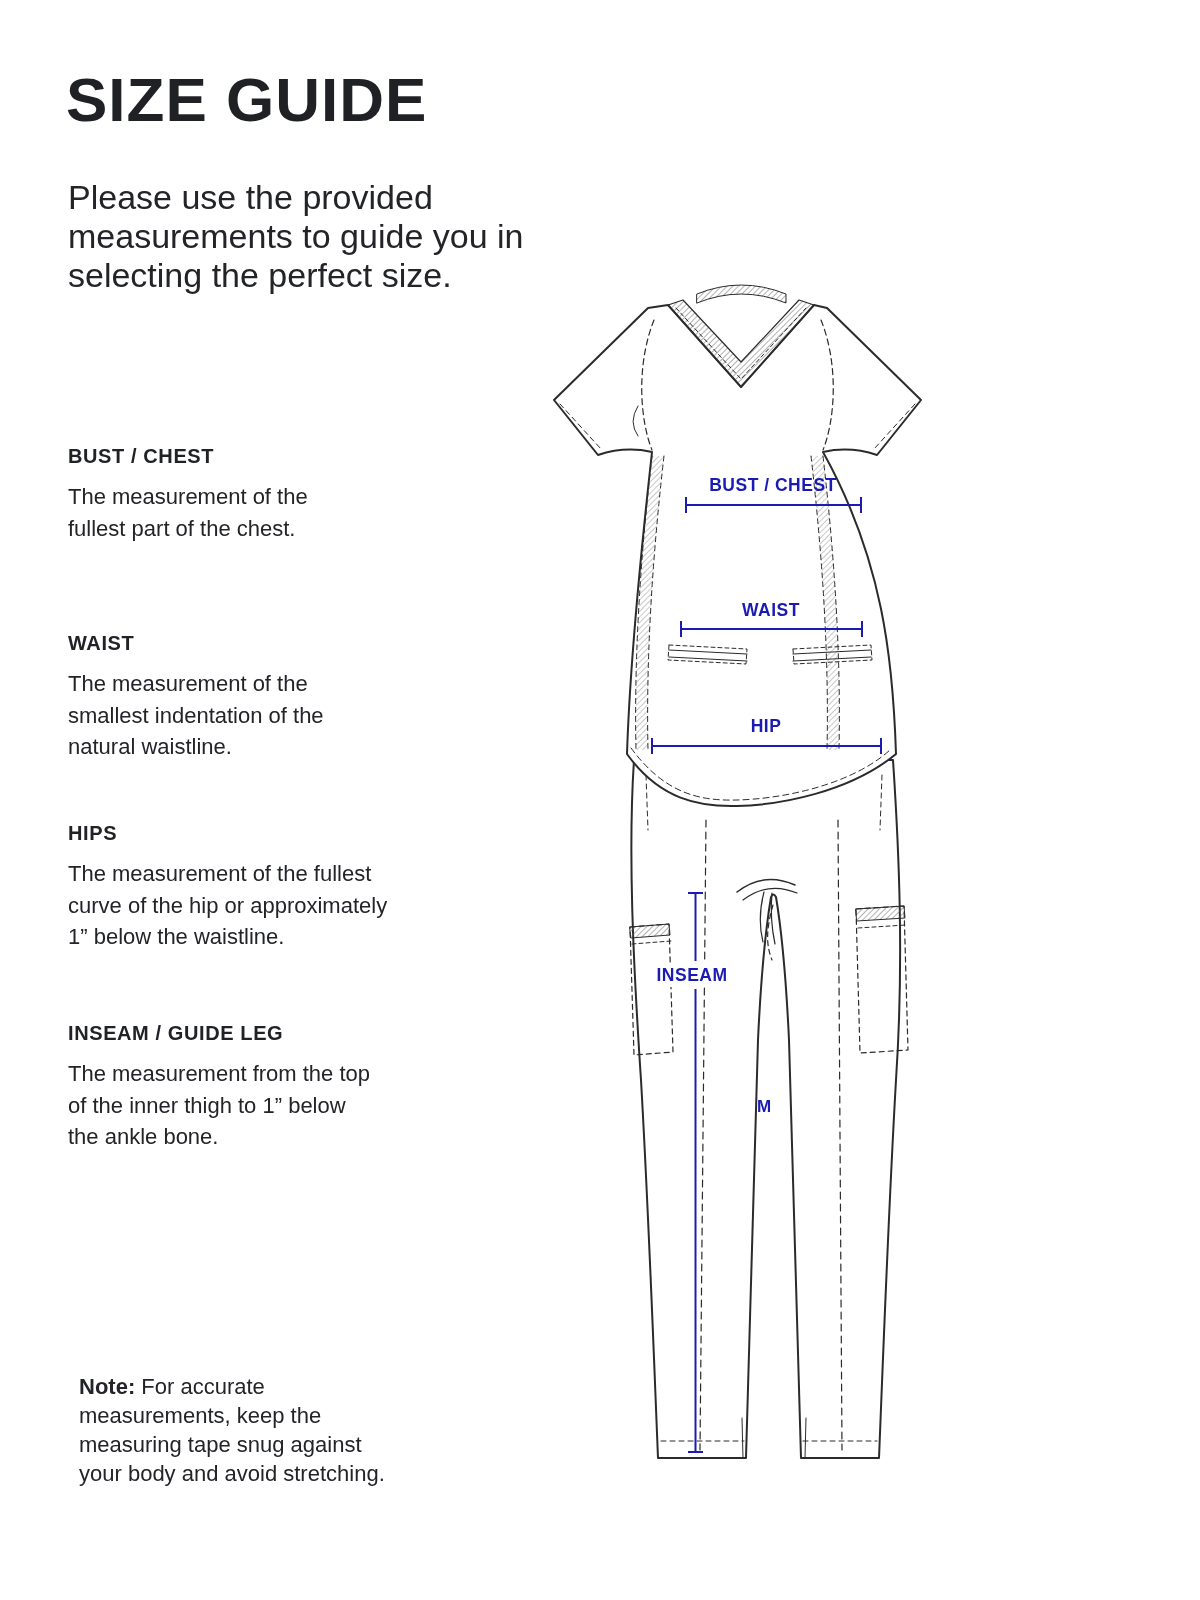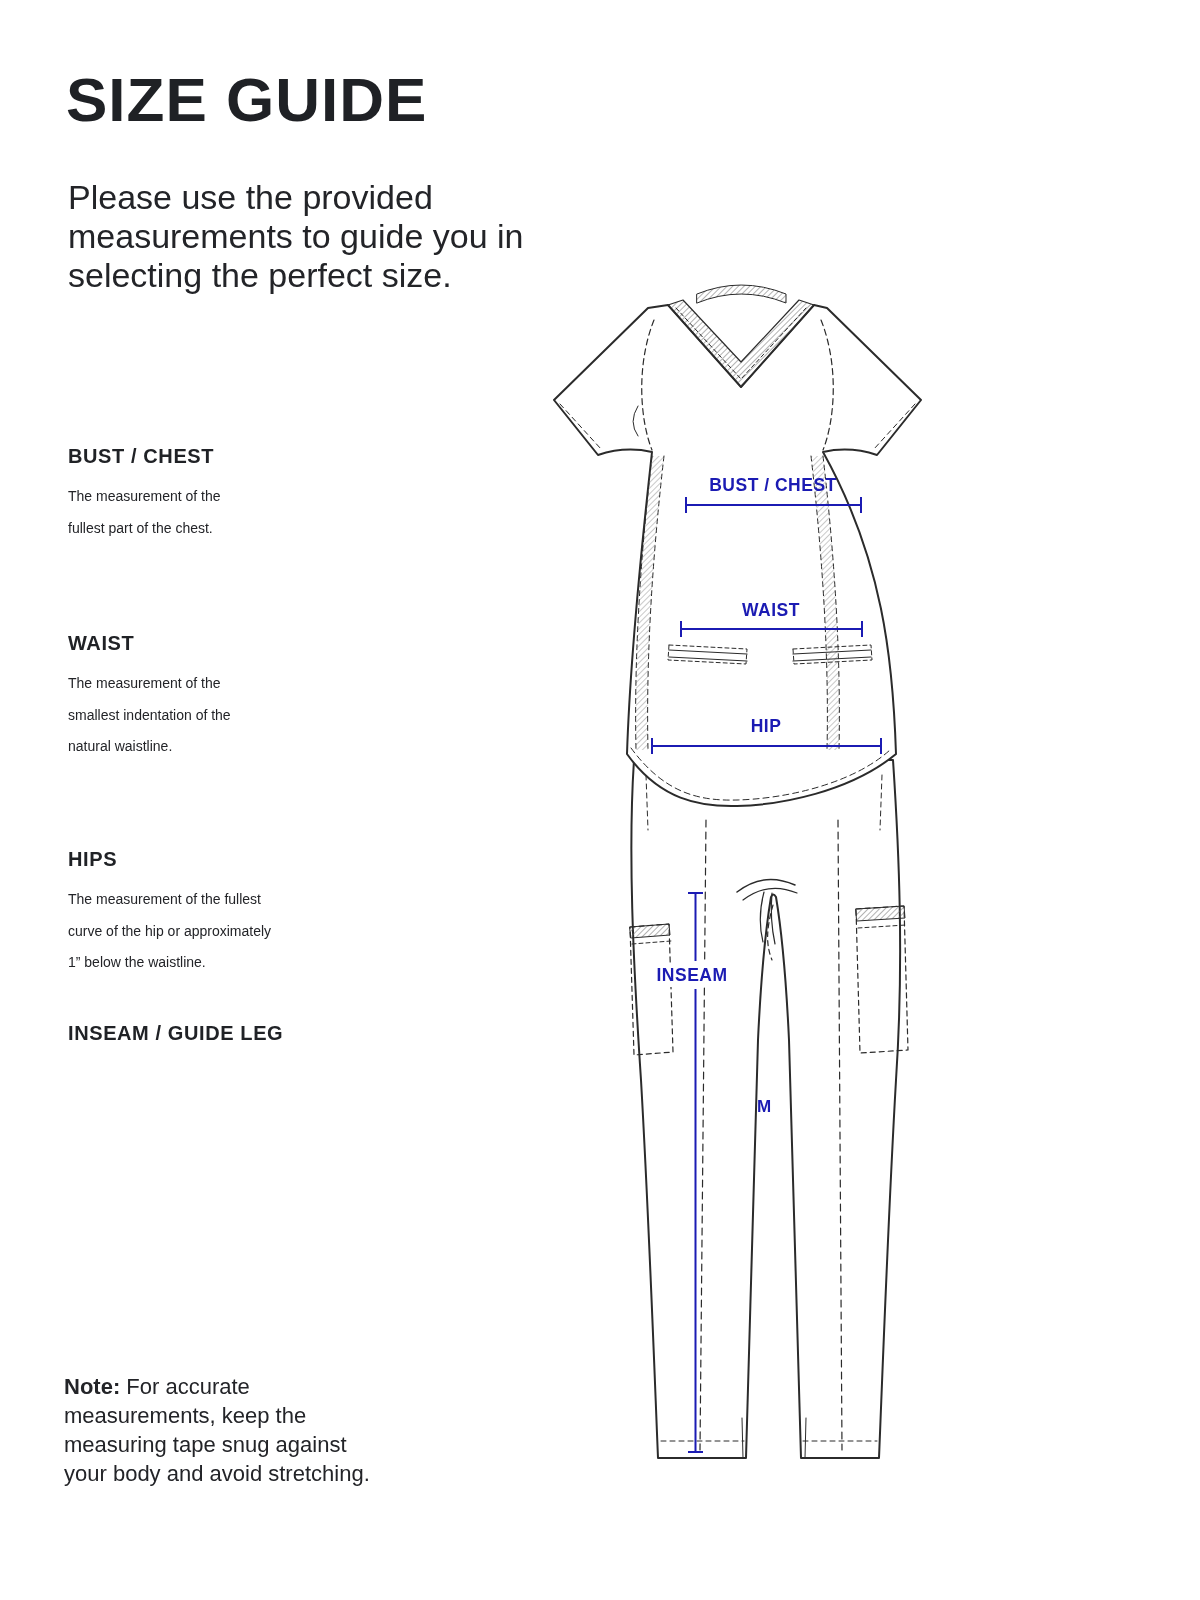--- a/index.html
+++ b/index.html
@@ -4,23 +4,23 @@
 <style>
   html,body{margin:0;padding:0;background:#fff}
   .page{position:relative;width:992px;height:1600px;background:#ffffff;
         font-family:"Liberation Sans",sans-serif;color:#232428;overflow:hidden}
   .page-title{position:absolute;left:66px;top:64px;margin:0;font-size:62px;
         font-weight:700;letter-spacing:1px;color:#1f2125}
   .intro{position:absolute;left:68px;top:178px;margin:0;font-size:34px;
         line-height:39px;white-space:pre-line;color:#232428}
   .measure{position:absolute;left:68px}
   .measure h2{margin:0 0 13px 0;font-size:20px;font-weight:700;letter-spacing:.6px;color:#202226}
-  .measure p{margin:0;font-size:14px;line-height:31.5px;white-space:pre-line;color:#232428}
-  .s1{top:445px}.s2{top:632px}.s3{top:848px}.s4{top:1022px}
-  .note{position:absolute;left:64px;top:1372px;margin:0;font-size:22px;
+  .measure p{margin:0;font-size:22px;line-height:31.5px;white-space:pre-line;color:#232428}
+  .s1{top:445px}.s2{top:632px}.s3{top:822px}.s4{top:1022px}
+  .note{position:absolute;left:79px;top:1372px;margin:0;font-size:22px;
         line-height:29px;white-space:pre-line;color:#232428}
   .diagram{position:absolute;left:520px;top:275px}
   svg text{font-family:"Liberation Sans",sans-serif;font-weight:700;fill:#1b1bb3;
         font-size:17.5px;letter-spacing:.5px}
   svg text.size-label{font-size:17px}
 </style>
 </head>
 <body>
 
 <div class="page">
@@ -46,20 +46,23 @@
 
   <section class="measure s3">
       <h2>HIPS</h2>
       <p>The measurement of the fullest
 curve of the hip or approximately
 1” below the waistline.</p>
     </section>
 
   <section class="measure s4">
       <h2>INSEAM / GUIDE LEG</h2>
+      <p>The measurement from the top
+of the inner thigh to 1” below
+the ankle bone.</p>
     </section>
 
   <p class="note"><strong>Note:</strong> <span>For accurate
 measurements, keep the
 measuring tape snug against
 your body and avoid stretching.</span></p>
 
   <svg class="diagram" width="470" height="1245" viewBox="520 275 470 1245">
     <defs>
       <pattern id="rib" width="4" height="4" patternUnits="userSpaceOnUse" patternTransform="rotate(45)">

